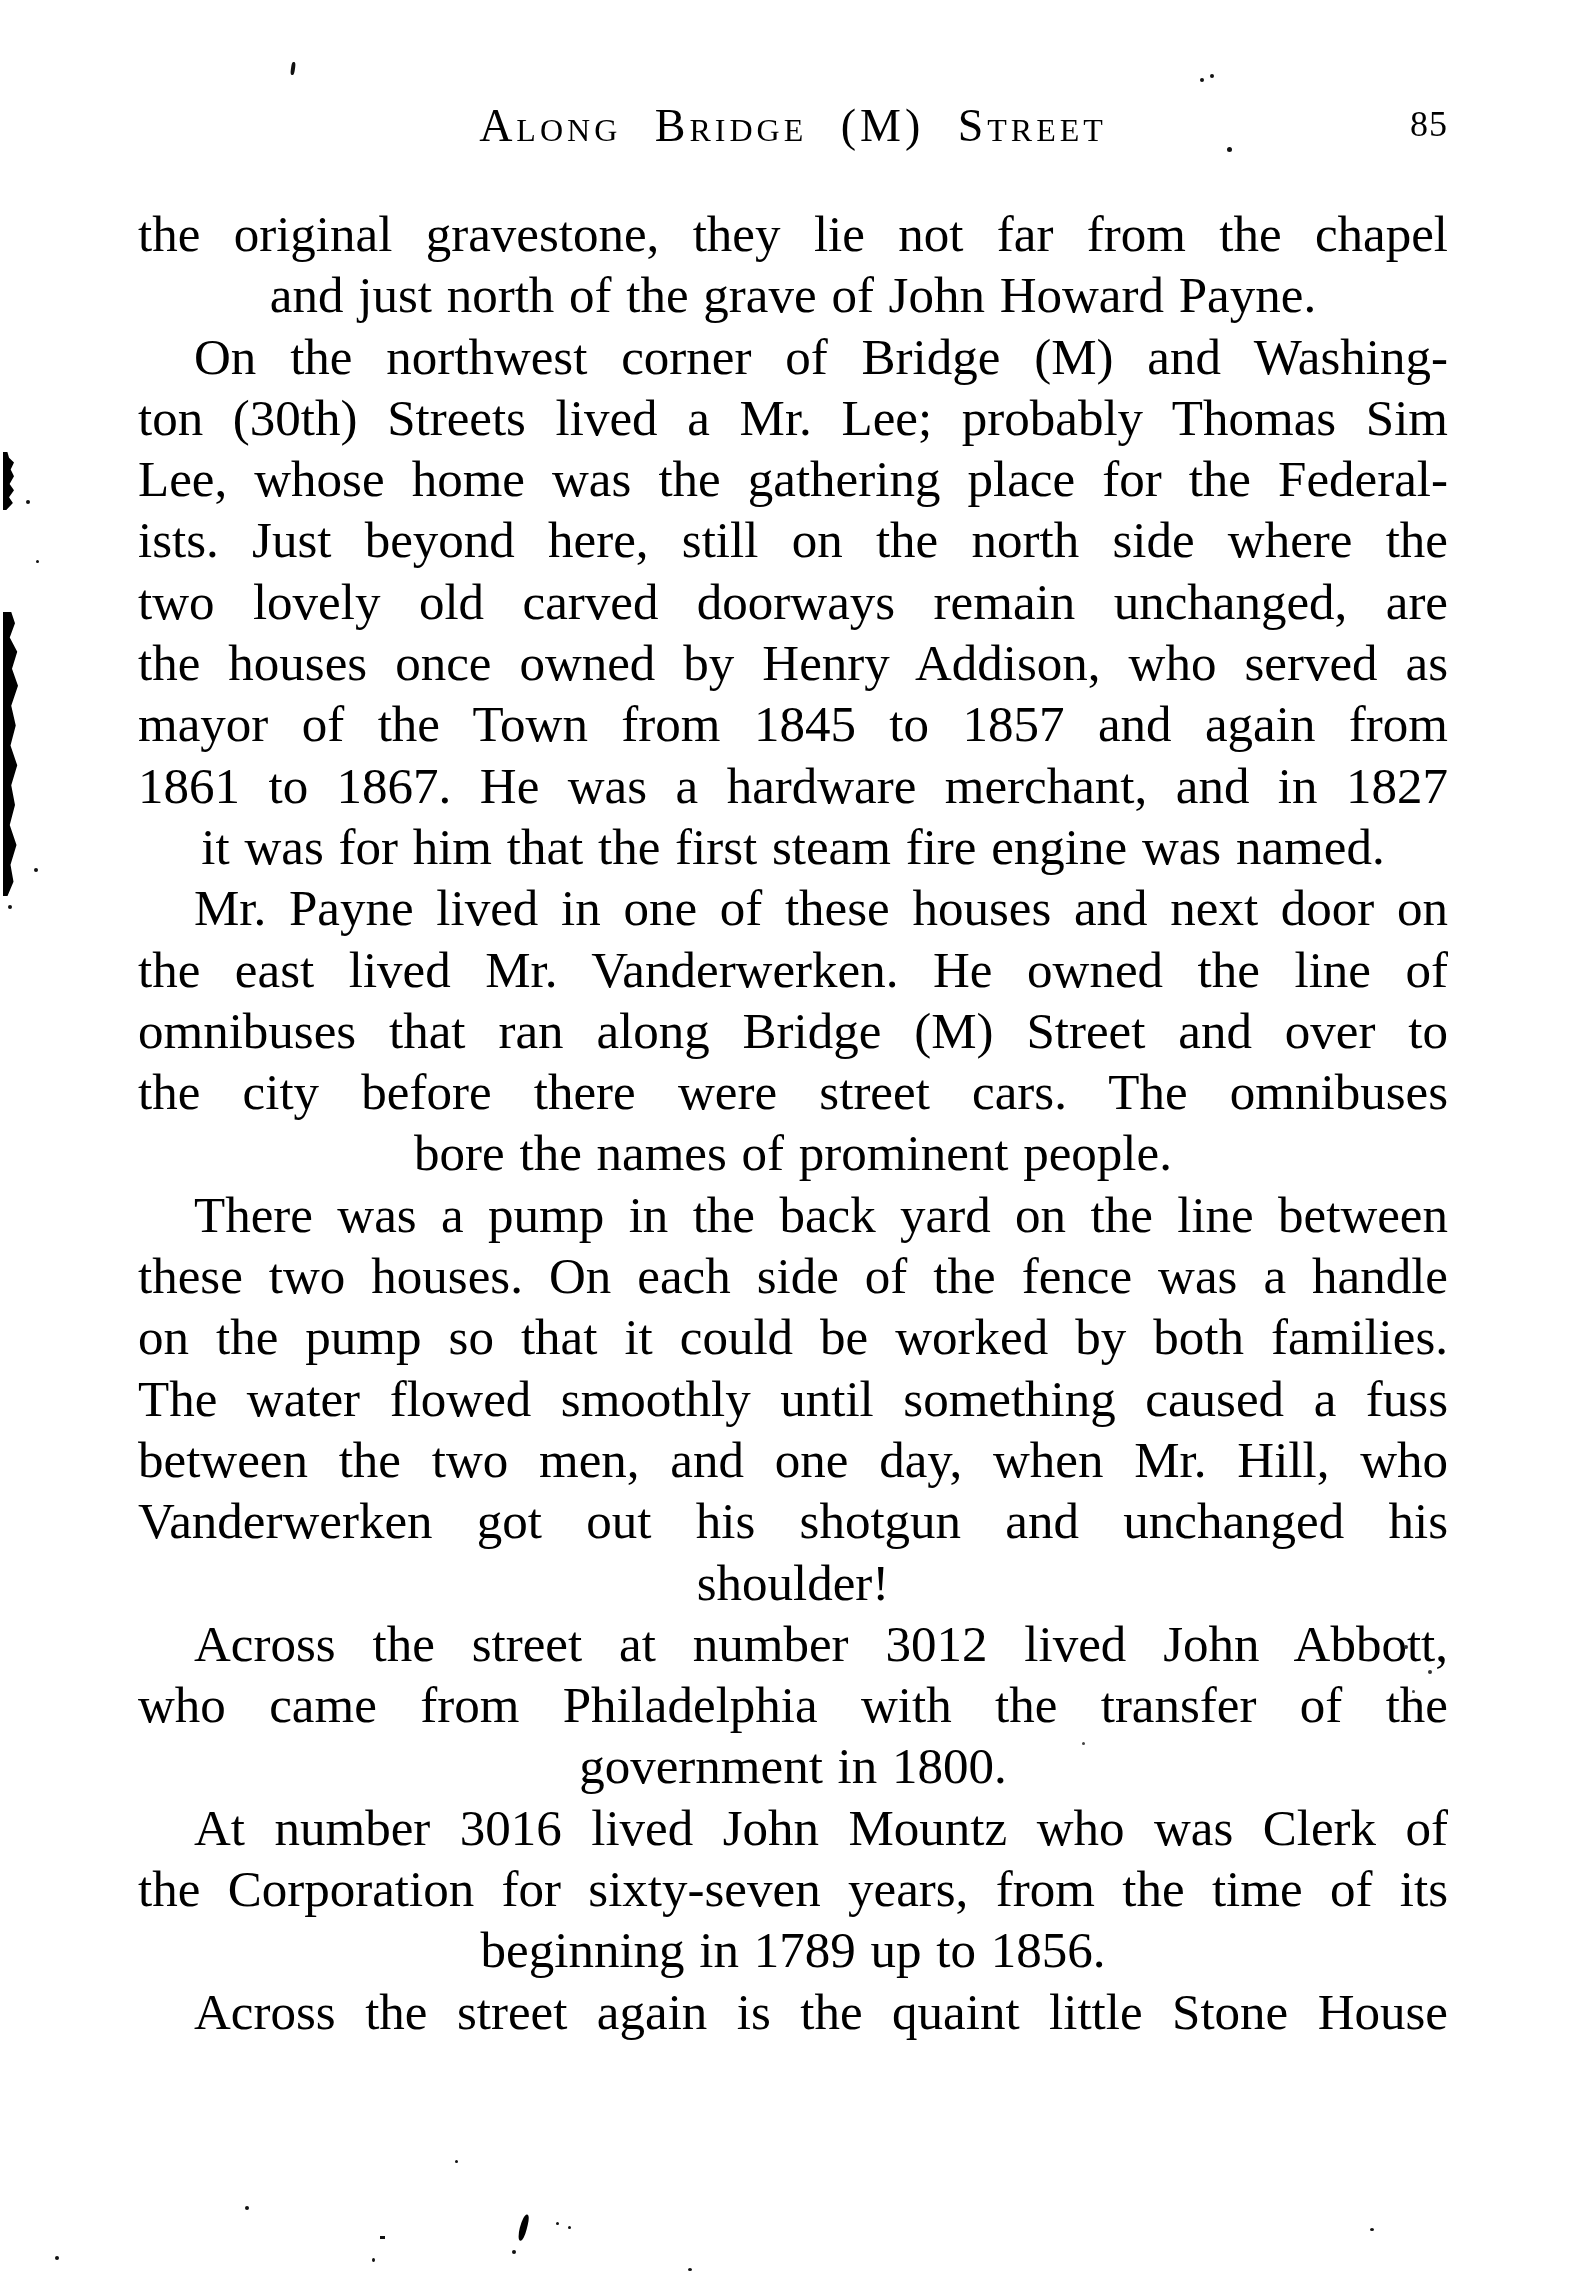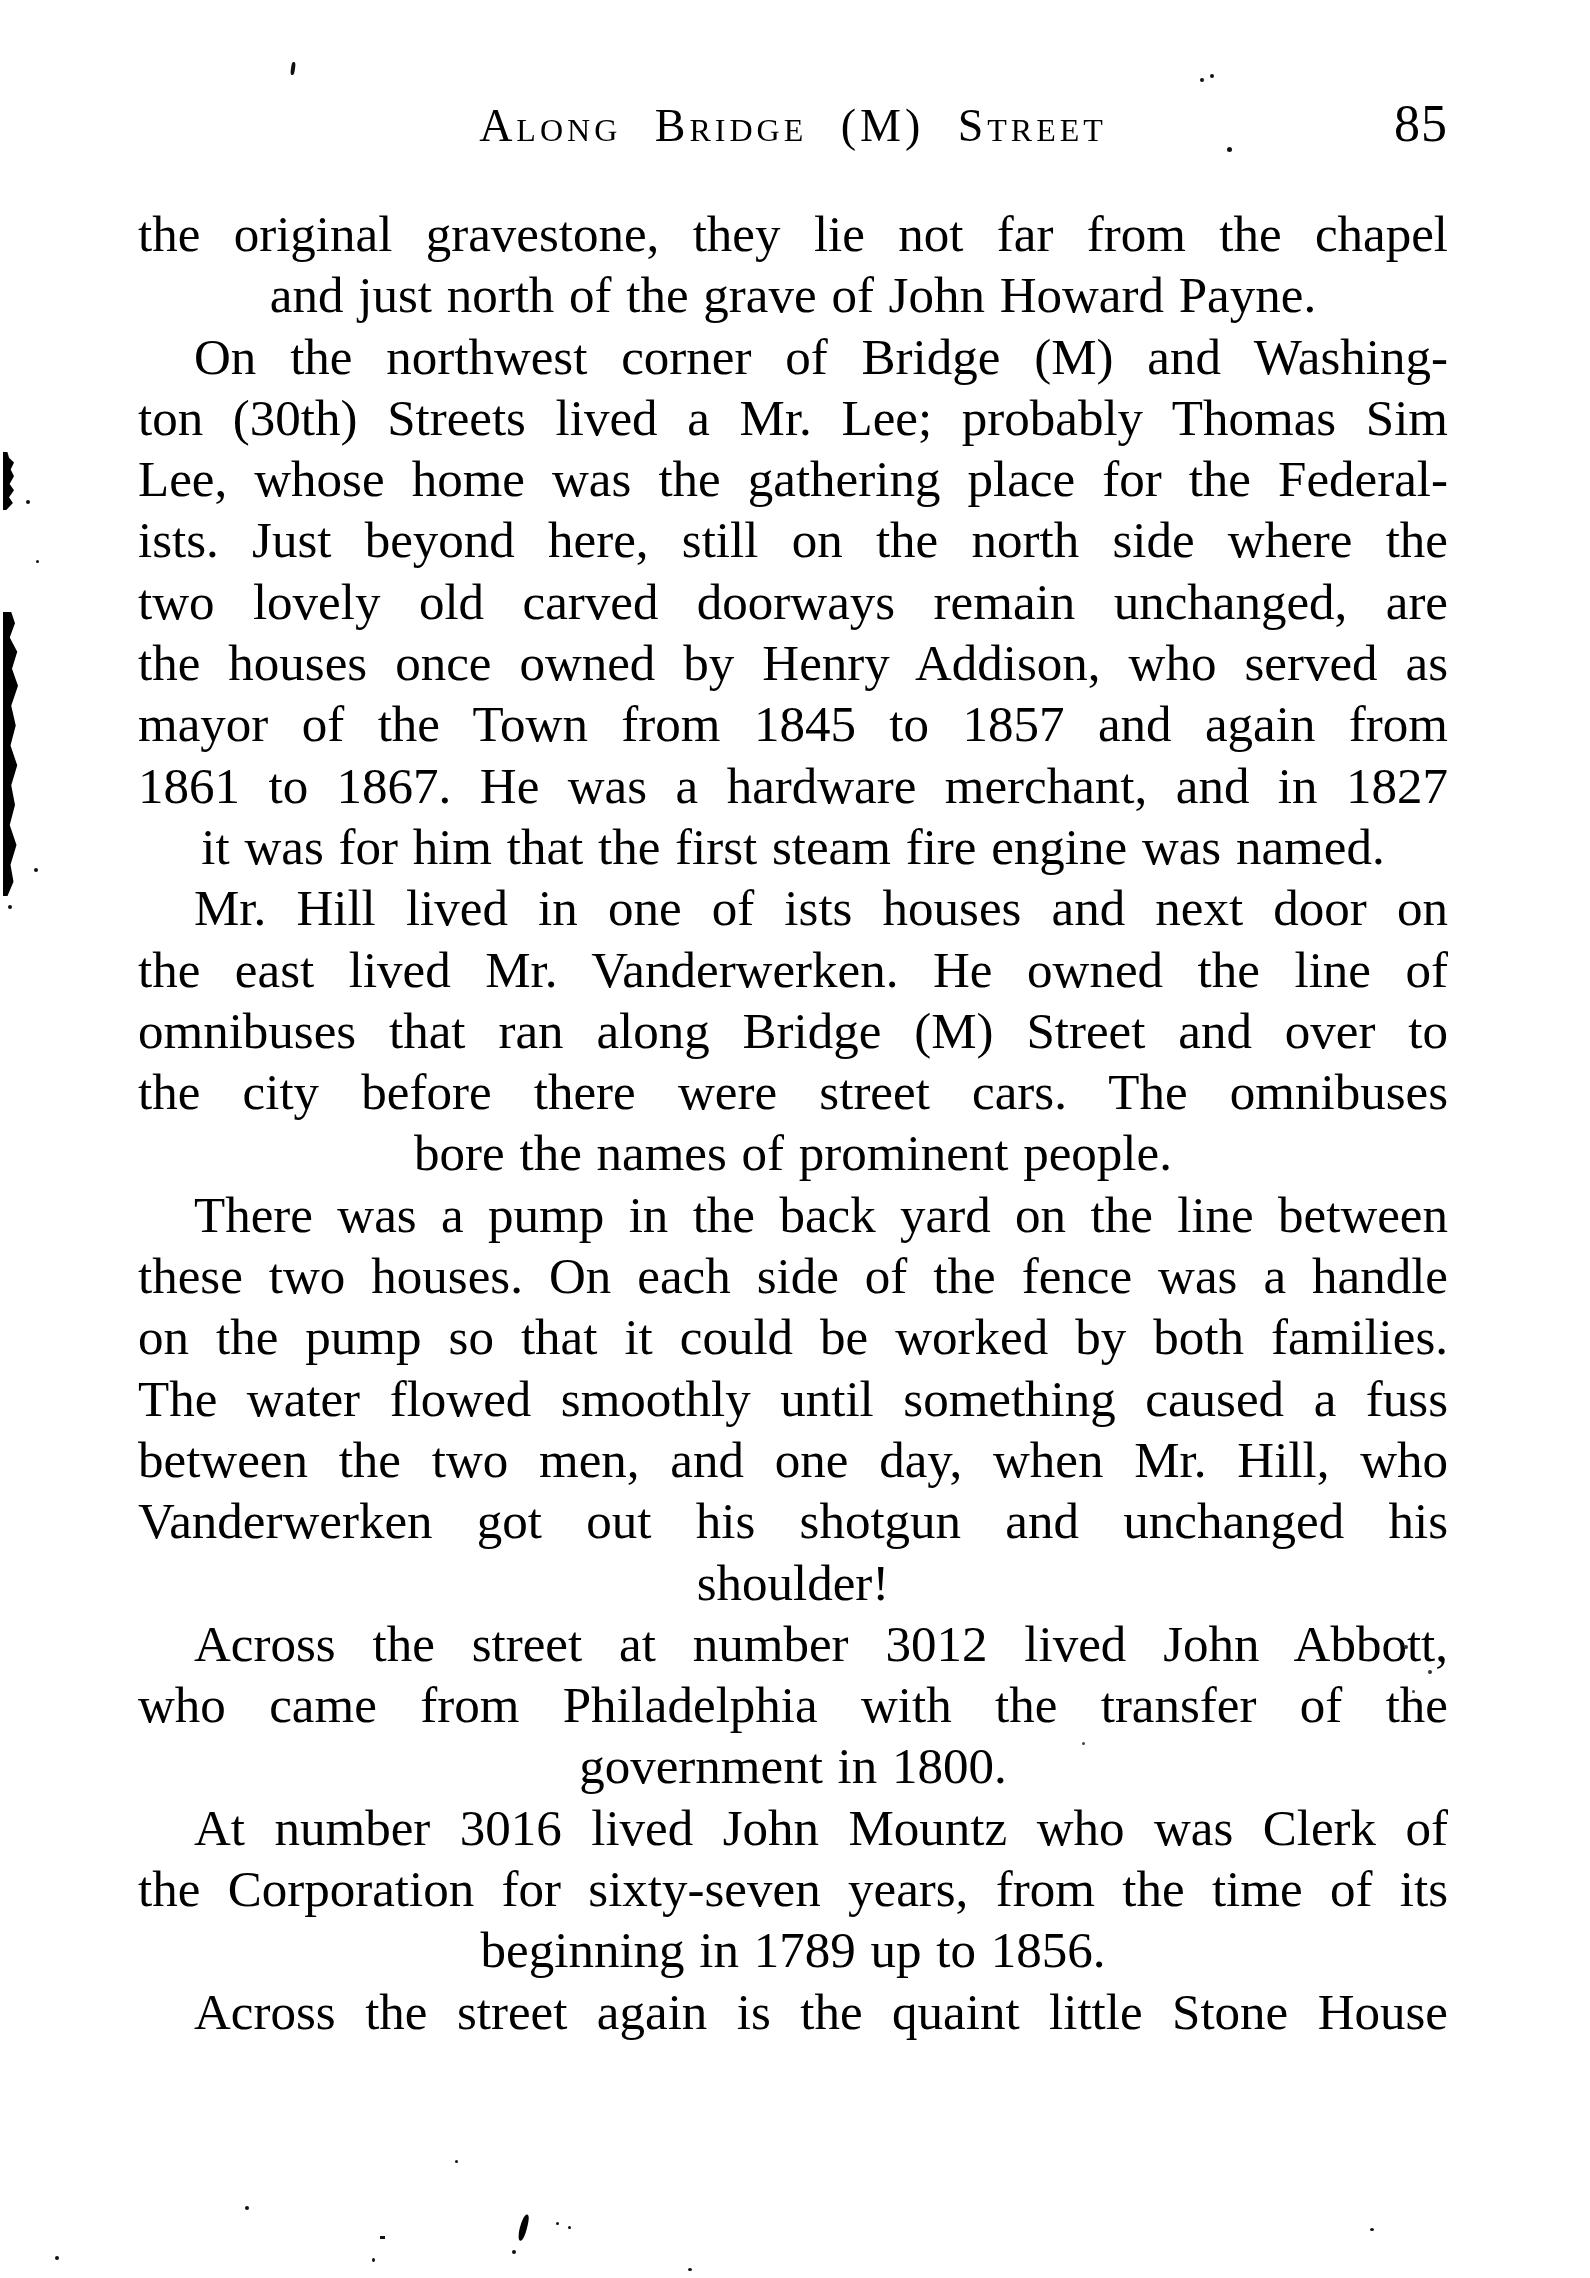--- a/index.html
+++ b/index.html
@@ -27,21 +27,21 @@
     line-height: 48px;
     font-variant: small-caps;
     letter-spacing: 4px;
     word-spacing: 18px;
     white-space: nowrap;
   }
   #page-number {
     position: absolute;
     right: 142px;
     top: 100px;
-    font-size: 52px;
+    font-size: 36px;
     line-height: 48px;
     letter-spacing: 1px;
   }
   
   #body-text {
     position: absolute;
     left: 138px;
     top: 204px;
     width: 1310px;
     font-size: 51px;
@@ -93,21 +93,21 @@
       <div class="line">and just north of the grave of John Howard Payne.</div>
       <div class="line j indent">On the northwest corner of Bridge (M) and Washing-</div>
       <div class="line j">ton (30th) Streets lived a Mr. Lee; probably Thomas Sim</div>
       <div class="line j">Lee, whose home was the gathering place for the Federal-</div>
       <div class="line j">ists. Just beyond here, still on the north side where the</div>
       <div class="line j">two lovely old carved doorways remain unchanged, are</div>
       <div class="line j">the houses once owned by Henry Addison, who served as</div>
       <div class="line j">mayor of the Town from 1845 to 1857 and again from</div>
       <div class="line j">1861 to 1867. He was a hardware merchant, and in 1827</div>
       <div class="line">it was for him that the first steam fire engine was named.</div>
-      <div class="line j indent">Mr. Hill lived in one of ists houses and next door on</div>
+      <div class="line j indent">Mr. Payne lived in one of these houses and next door on</div>
       <div class="line j">the east lived Mr. Vanderwerken. He owned the line of</div>
       <div class="line j">omnibuses that ran along Bridge (M) Street and over to</div>
       <div class="line j">the city before there were street cars. The omnibuses</div>
       <div class="line">bore the names of prominent people.</div>
       <div class="line j indent">There was a pump in the back yard on the line between</div>
       <div class="line j">these two houses. On each side of the fence was a handle</div>
       <div class="line j">on the pump so that it could be worked by both families.</div>
       <div class="line j">The water flowed smoothly until something caused a fuss</div>
       <div class="line j">between the two men, and one day, when Mr. Hill, who</div>
       <div class="line j">Vanderwerken got out his shotgun and unchanged his</div>

